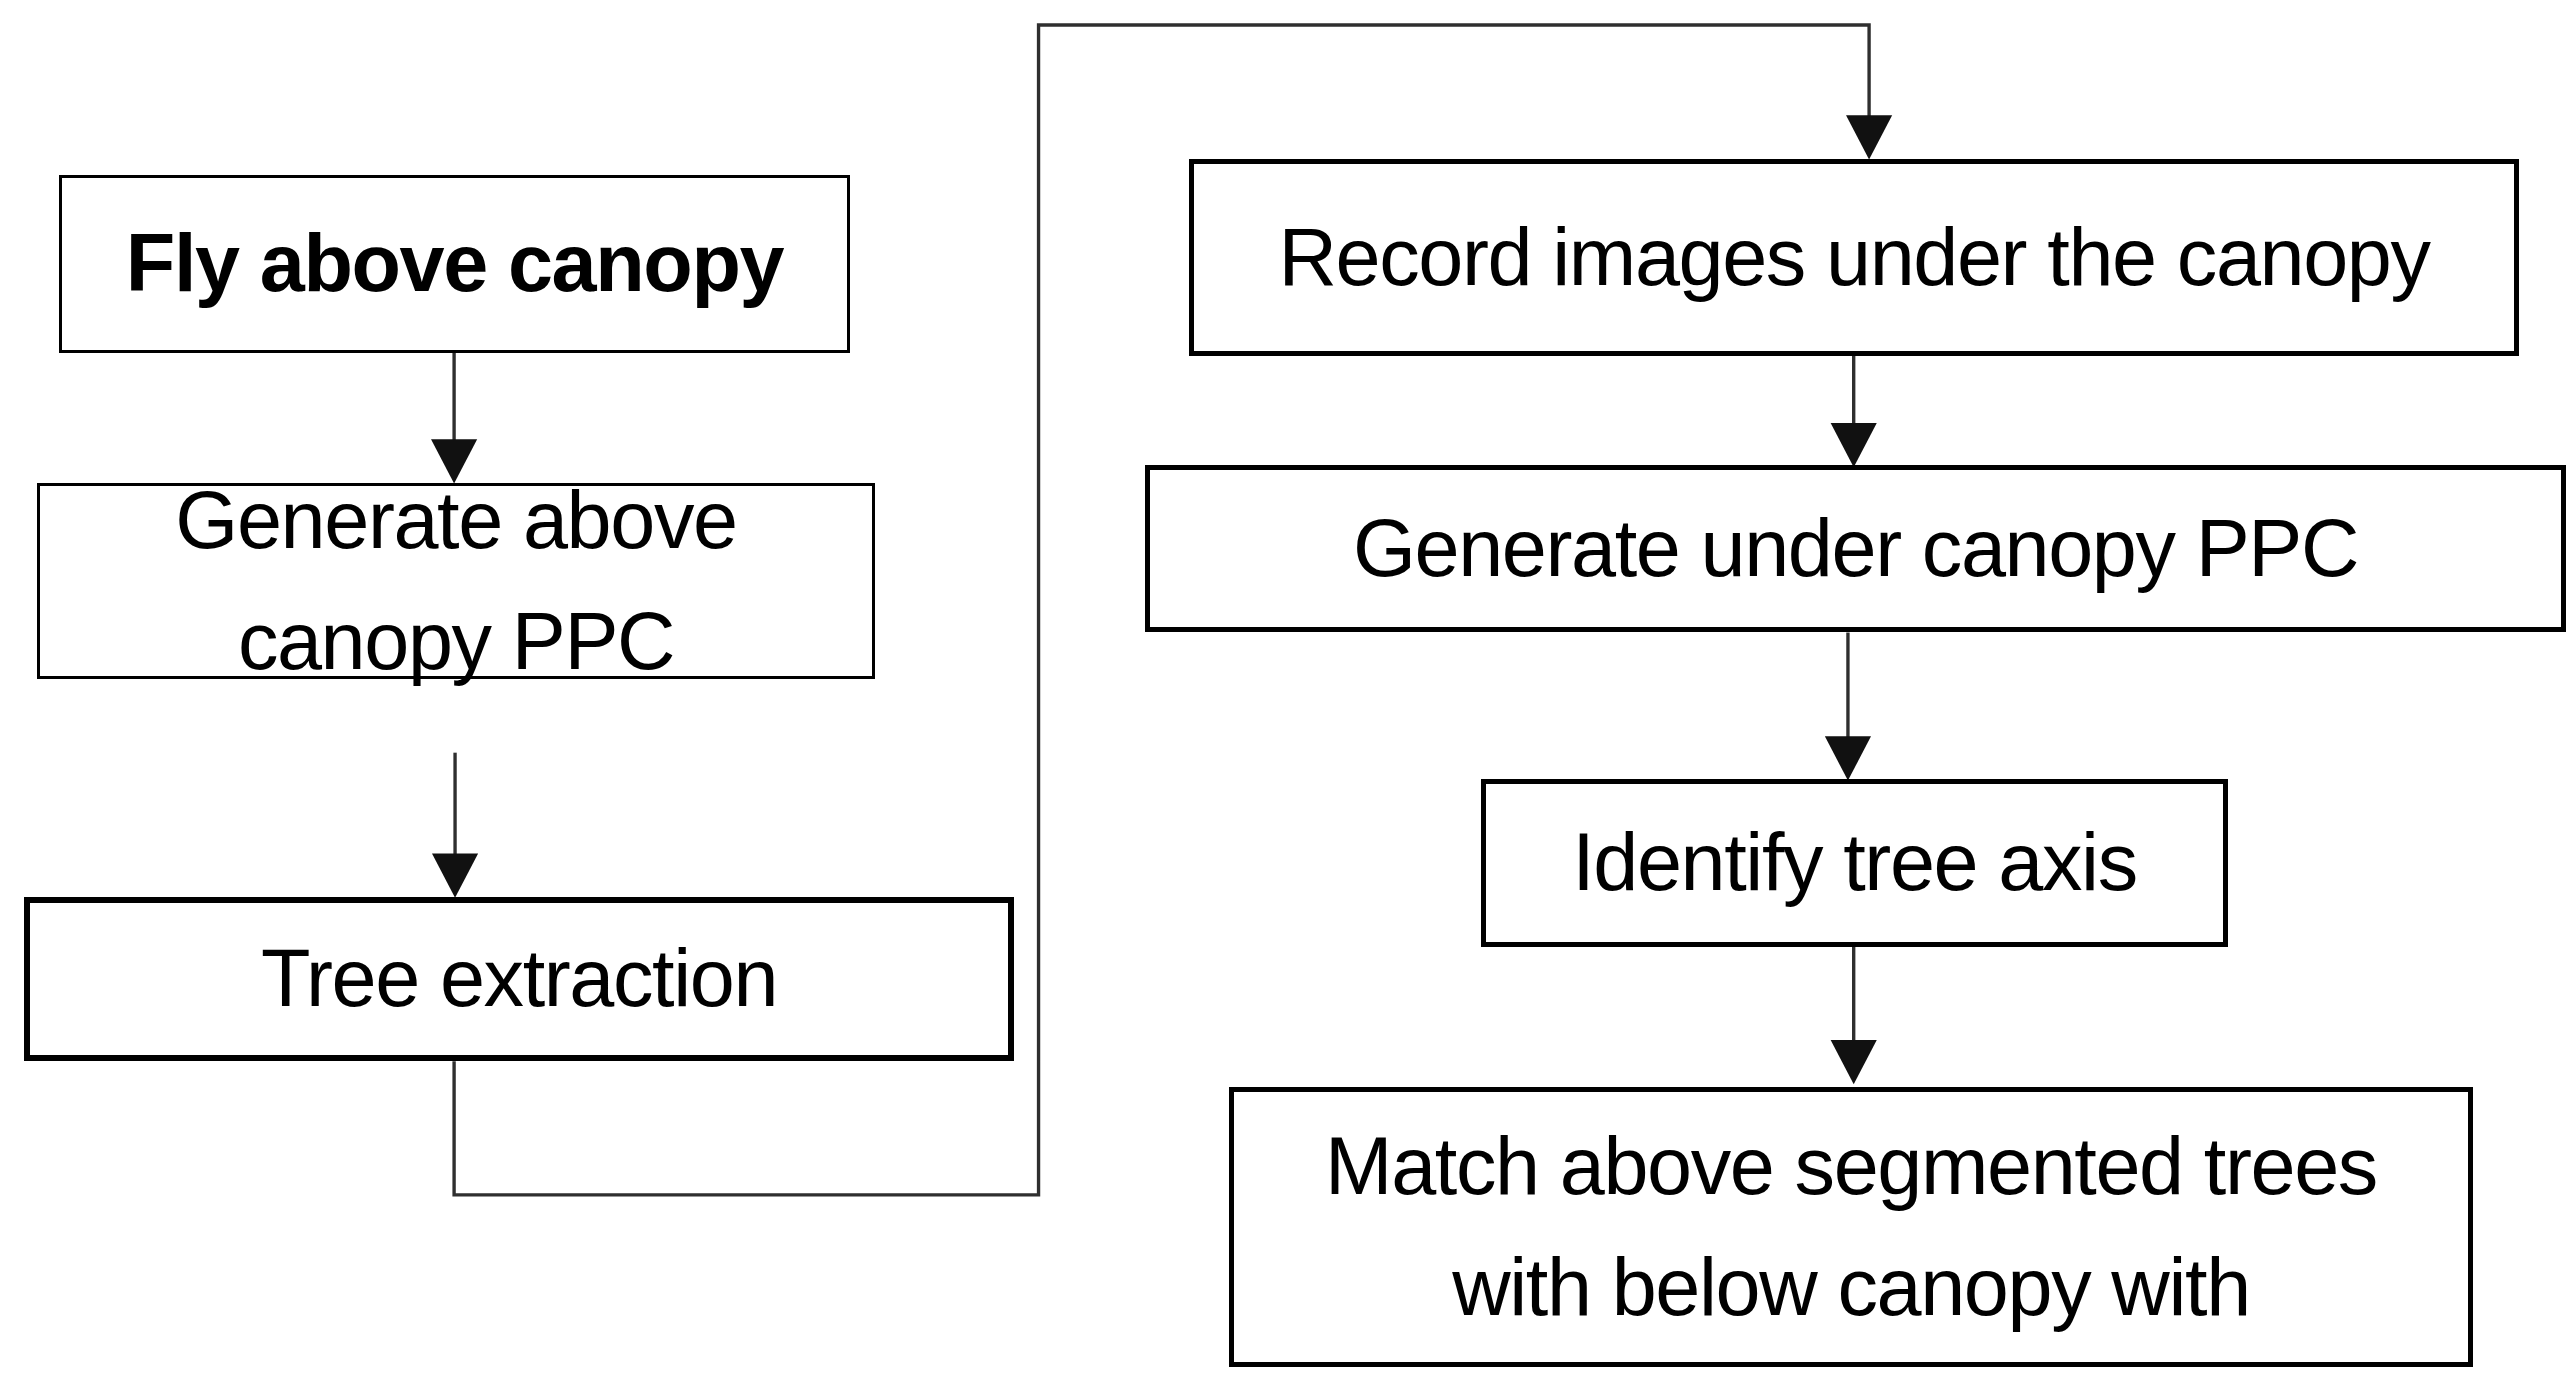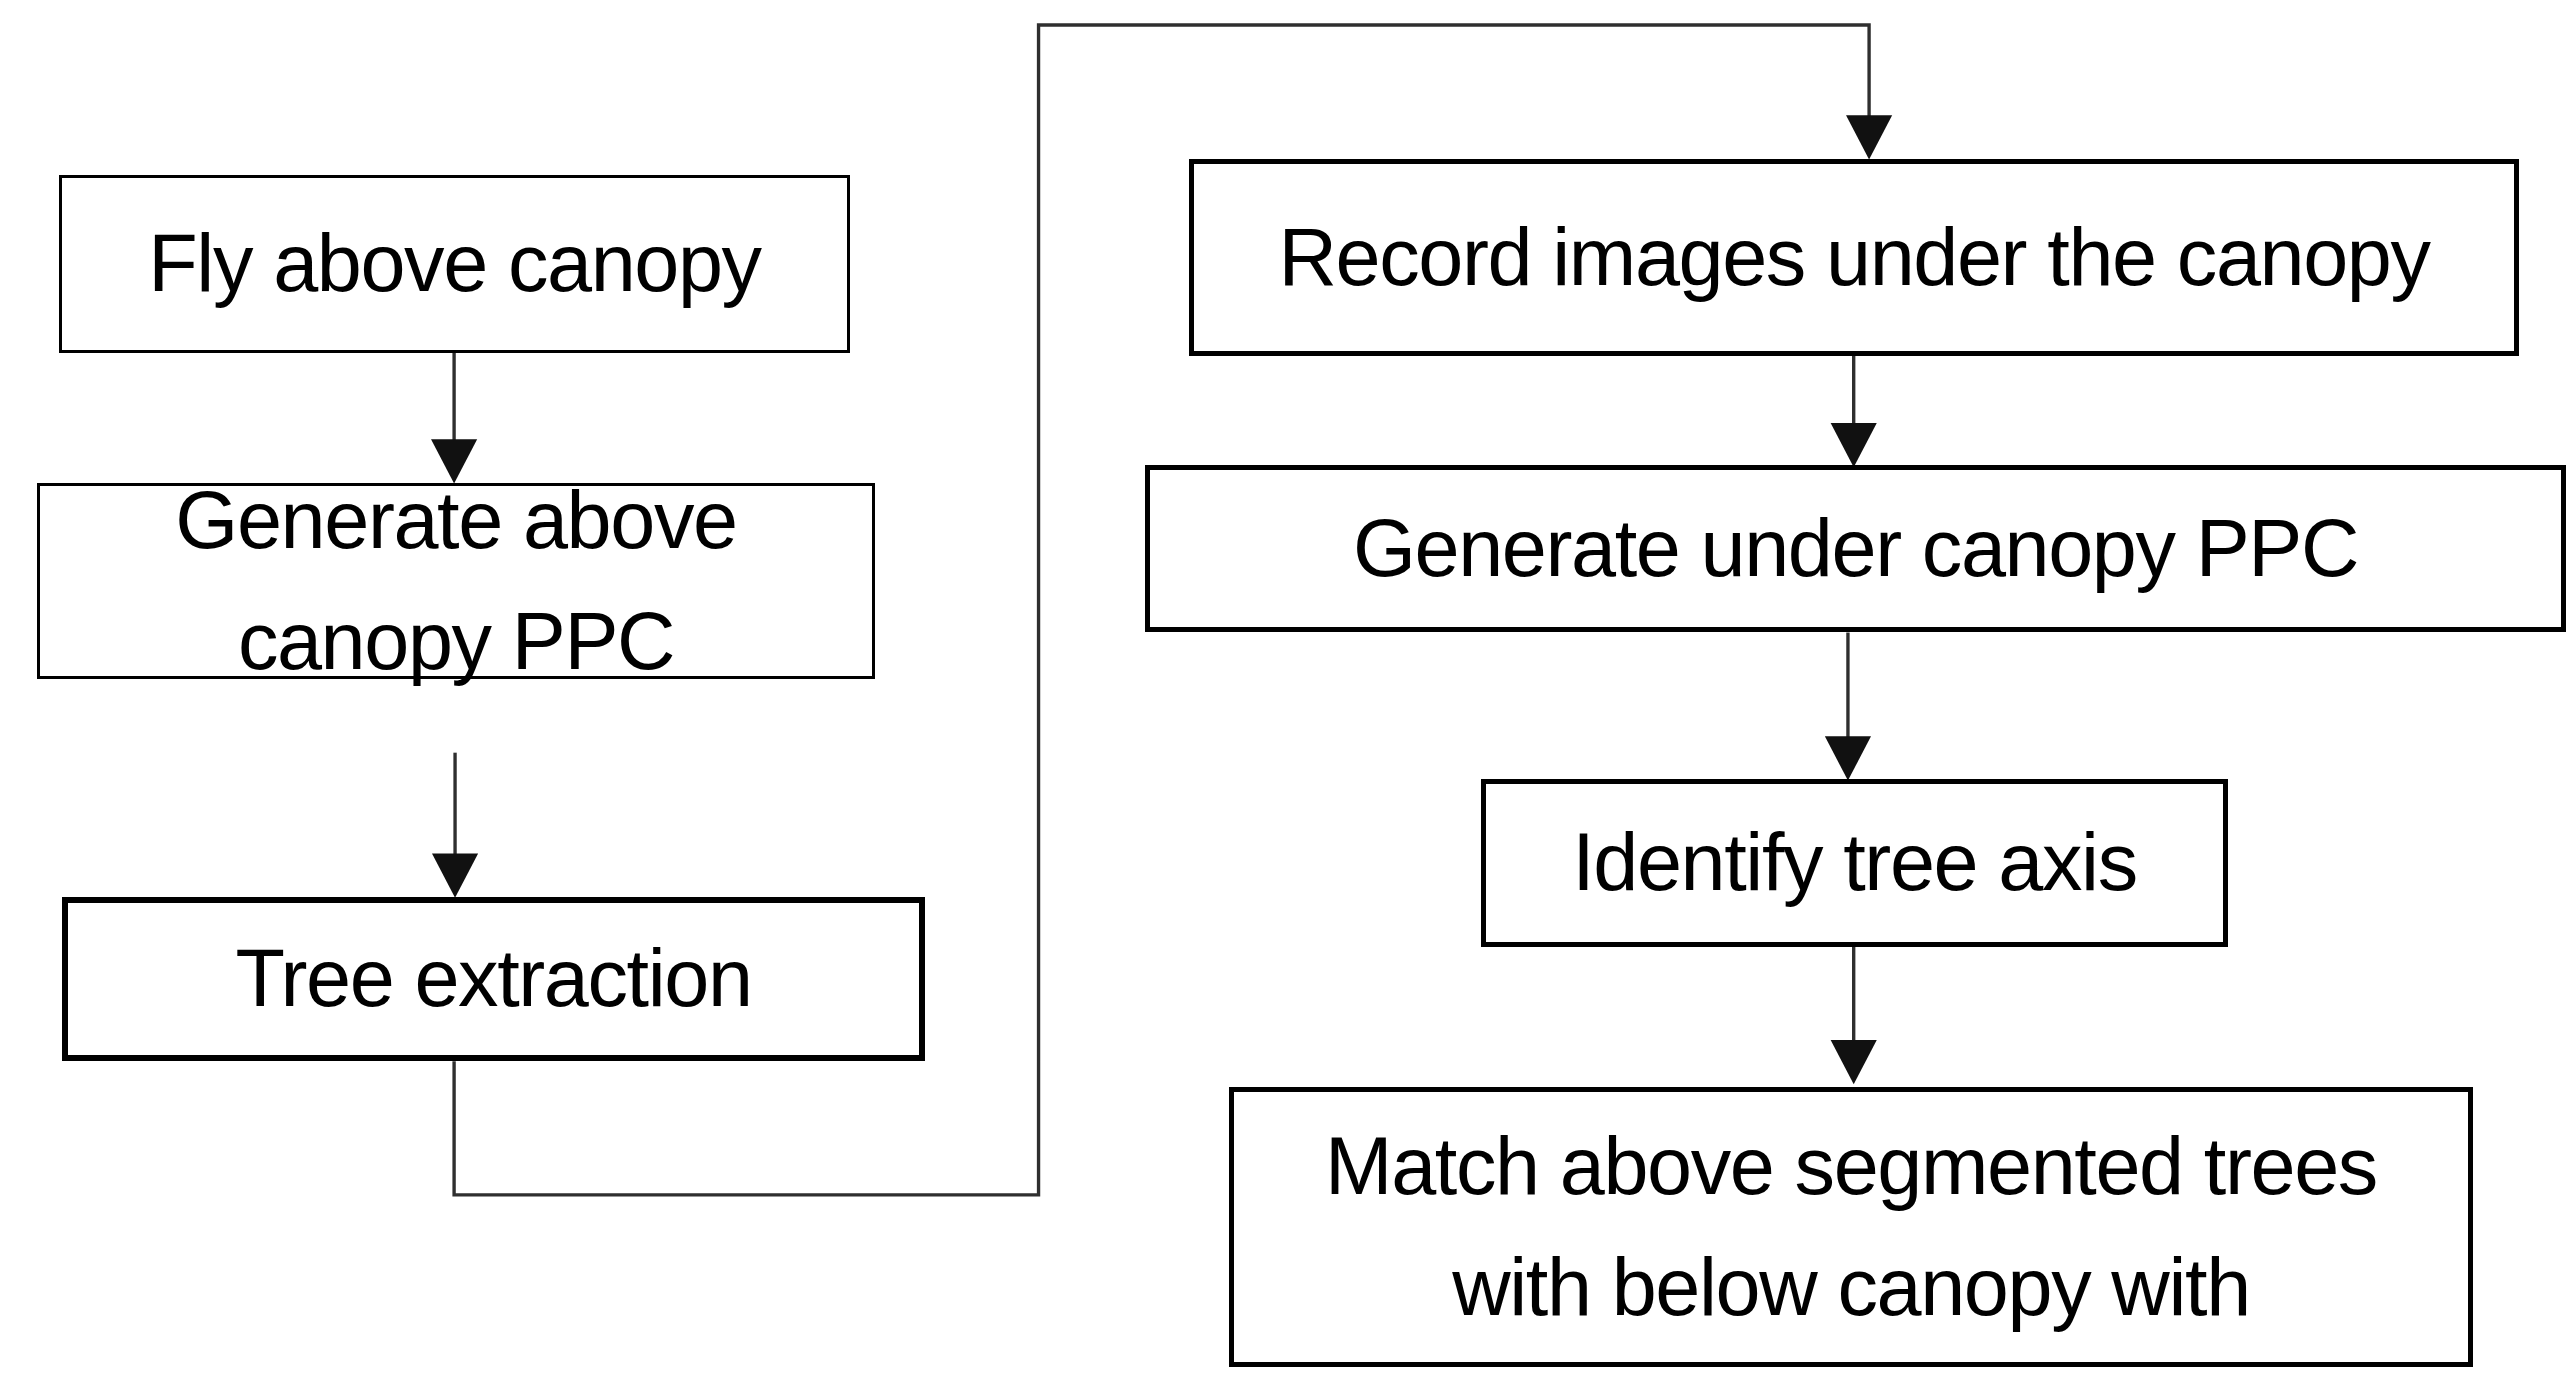--- a/index.html
+++ b/index.html
@@ -34,23 +34,23 @@
     border-color: #000000;
     box-sizing: border-box;
     font-size: 81px;
     letter-spacing: -1.4px;
     line-height: 1.5;
     white-space: normal;
   }
   .node .label { display: block; padding: 0 19px; }
 
   
-  .box-fly        { left: 59px;   top: 175px;  width: 791px;  height: 178px; border-width: 3.8px; }
+  .box-fly        { left: 59px;   top: 175px;  width: 791px;  height: 178px; border-width: 3.8px; font-weight: bold; }
   .box-gen-above  { left: 37px;   top: 483px;  width: 838px;  height: 196px; border-width: 3.8px; }
-  .box-tree       { left: 24px;   top: 897px;  width: 863px;  height: 164px; border-width: 6.7px; margin-left: 38px; }
+  .box-tree       { left: 24px;   top: 897px;  width: 990px;  height: 164px; border-width: 6.7px; }
 
   
   .box-record     { left: 1189px; top: 159px;  width: 1330px; height: 197px; border-width: 5.8px; }
   .box-gen-under  { left: 1145px; top: 465px;  width: 1421px; height: 167px; border-width: 5.8px; }
   .box-identify   { left: 1481px; top: 779px;  width: 747px;  height: 168px; border-width: 5.8px; }
   .box-match      { left: 1229px; top: 1087px; width: 1244px; height: 280px; border-width: 5.8px; }
 
   .conn { stroke: #2f2f2f; stroke-width: 3.5; fill: none; }
   .head { fill: #111111; stroke: none; }
 </style>

